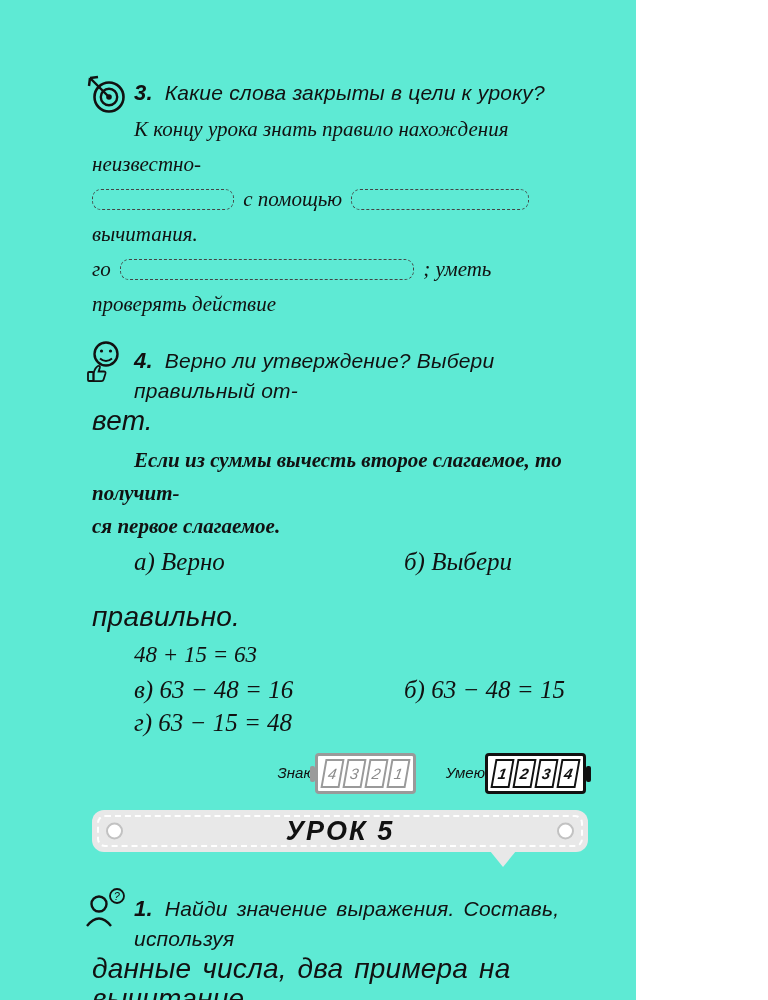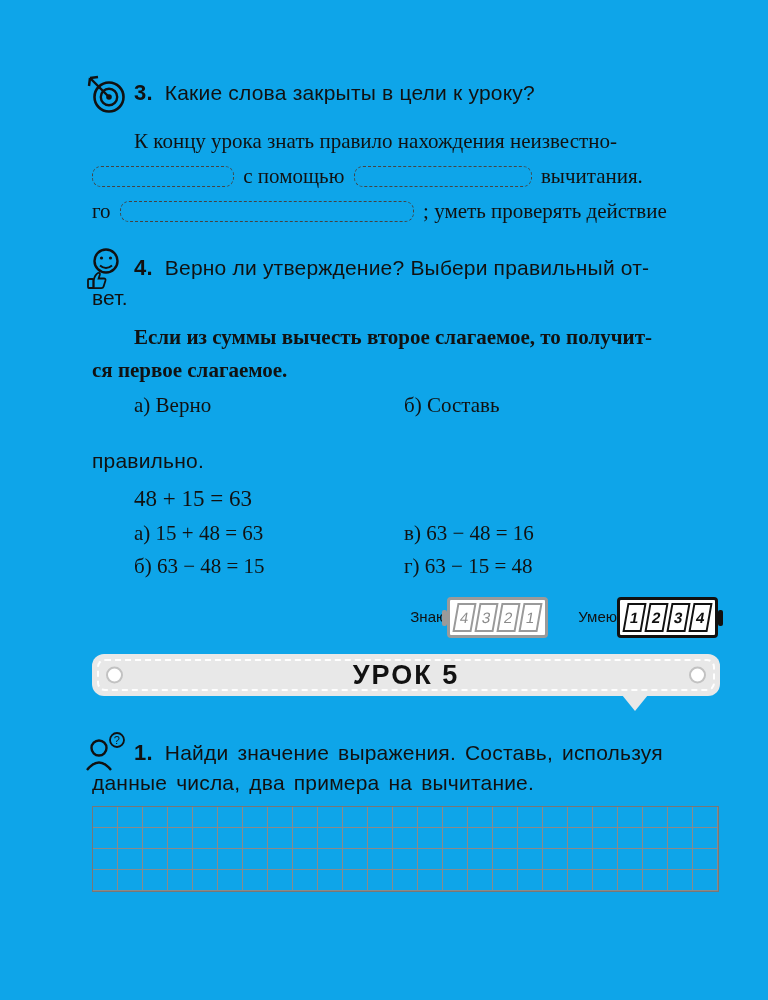--- a/index.html
+++ b/index.html
@@ -1,69 +1,70 @@
 <!DOCTYPE html>
 <html><head>
 <meta charset="utf-8">
 <style>
   html,body{margin:0;padding:0;background:#fff;}
   .page{
     position:relative;
-    width:768px;height:1000px;
+    width:636px;height:1000px;
     box-sizing:border-box;
     padding:78px 48px 0 92px;
-    background:#0ea5e9;
+    background:#5eead4;
     font-family:"Liberation Serif",serif;
     color:#111;
     overflow:hidden;
+    font-style:italic;
   }
   .serif{font-family:"Liberation Serif",serif;}
 
   .task{position:relative;}
   .task-header{
     position:relative;
     padding-left:42px;
     font-family:"Liberation Sans",sans-serif;
     font-size:21px;
     line-height:30px;
     letter-spacing:.2px;
   }
   .task-icon{
     position:absolute;left:-8px;top:-6px;
     width:44px;height:44px;display:inline-block;
   }
   .task-num{font-weight:bold;font-size:22px;margin-right:6px;}
   .cont-line{
     font-family:"Liberation Sans",sans-serif;
-    font-size:21px;line-height:30px;letter-spacing:.2px;
+    font-size:28px;line-height:30px;letter-spacing:.2px;
   }
   .justify-wide{word-spacing:7px;}
   .justify-mid{word-spacing:3px;}
 
-  .para{font-size:21px;line-height:35px;margin-top:16px;}
+  .para{font-size:21px;line-height:35px;margin-top:4px;}
   .indent{text-indent:42px;}
 
   .blank{
     display:inline-block;
     height:19px;
     border:1.6px dashed #444;
     border-radius:9px;
     vertical-align:-4px;
     margin:0 4px;
   }
   .blank-1{width:292px;}
   .blank-2{width:140px;margin-left:0;}
   .blank-3{width:176px;}
 
   .statement{font-weight:bold;font-size:21px;line-height:33px;margin-top:8px;}
   .opt-grid{
     display:grid;
     grid-template-columns:270px auto;
     padding-left:42px;
-    font-size:21px;line-height:33px;
+    font-size:25px;line-height:33px;
     margin-top:2px;
   }
   .expr{font-size:23px;line-height:33px;padding-left:42px;margin-top:6px;}
 
   .section-gap{margin-top:24px;}
 
   
   .scoreboard{
     display:flex;justify-content:flex-end;gap:30px;
     margin-top:14px;padding-right:2px;
@@ -203,29 +204,28 @@
       <span class="task-num">4.</span>
       <span>Верно ли утверждение? Выбери правильный от-</span>
     </div>
     <div class="cont-line">вет.</div>
     <div class="statement serif">
       <div class="indent">Если из суммы вычесть второе слагаемое, то получит-</div>
       <div>ся первое слагаемое.</div>
     </div>
     <div class="opt-grid serif">
       <span>а) Верно</span>
-      <span>б) Составь</span>
+      <span>б) Выбери</span>
     </div>
   </section>
 
   <section class="task section-gap">
     <div class="cont-line">правильно.</div>
     <div class="expr serif">48 + 15 = 63</div>
     <div class="opt-grid serif">
-      <span>а) 15 + 48 = 63</span>
       <span>в) 63 − 48 = 16</span>
       <span>б) 63 − 48 = 15</span>
       <span>г) 63 − 15 = 48</span>
     </div>
   </section>
 
   <div class="scoreboard">
     <div class="batt-group">
       <div class="batt-label">Знаю</div>
       <div class="battery batt-know">

